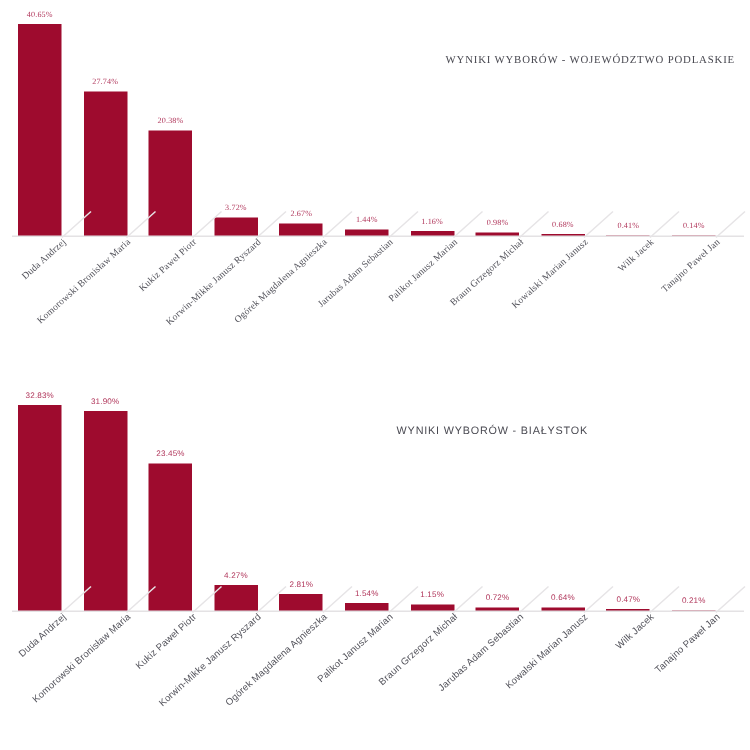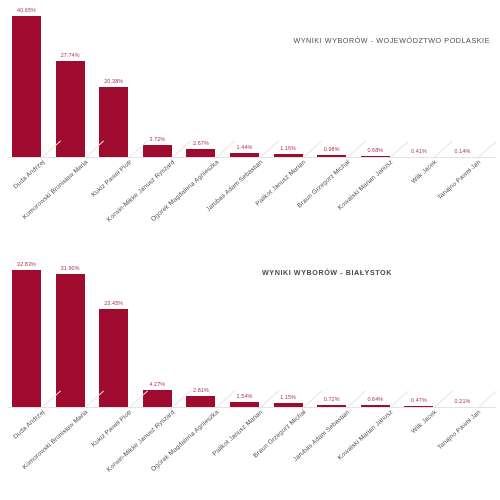--- a/index.html
+++ b/index.html
@@ -13,39 +13,38 @@
     font-family: "Liberation Sans", sans-serif;
     overflow: hidden;
     position: relative;
   }
   .chart-panel {
     position: absolute;
     left: 0;
     width: 500px;
     height: 250px;
   }
-  #panel-top { top: 0; }
+  #panel-top { top: 0; font-family: Liberation Serif, serif; }
   #panel-bottom { top: 250px; }
 
   .chart-title {
     position: absolute;
     font-size: 7.2px;
     letter-spacing: 0.55px;
     color: #4a4a52;
     white-space: nowrap;
     font-weight: 400;
   }
   #panel-top .chart-title {
     right: 10px;
     top: 36px;
   }
   #panel-bottom .chart-title {
     right: 108px;
-    top: 18px;
-    font-weight: bold;
+    top: 32px;
   }
 
   .plot {
     position: absolute;
     left: 0;
     width: 500px;
   }
   #panel-top .plot { top: 0; height: 158px; }
   #panel-bottom .plot { top: 0; height: 158px; }
 

